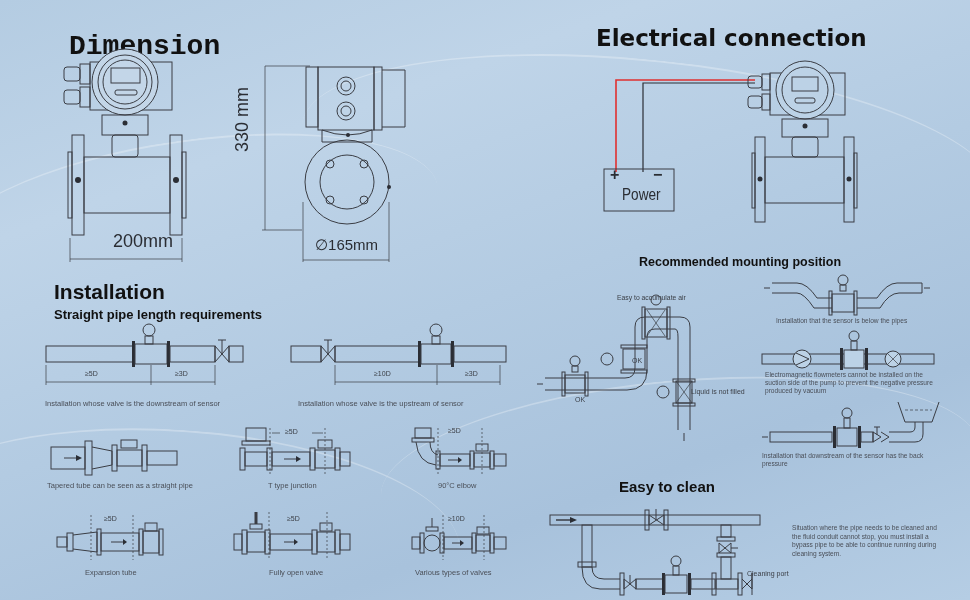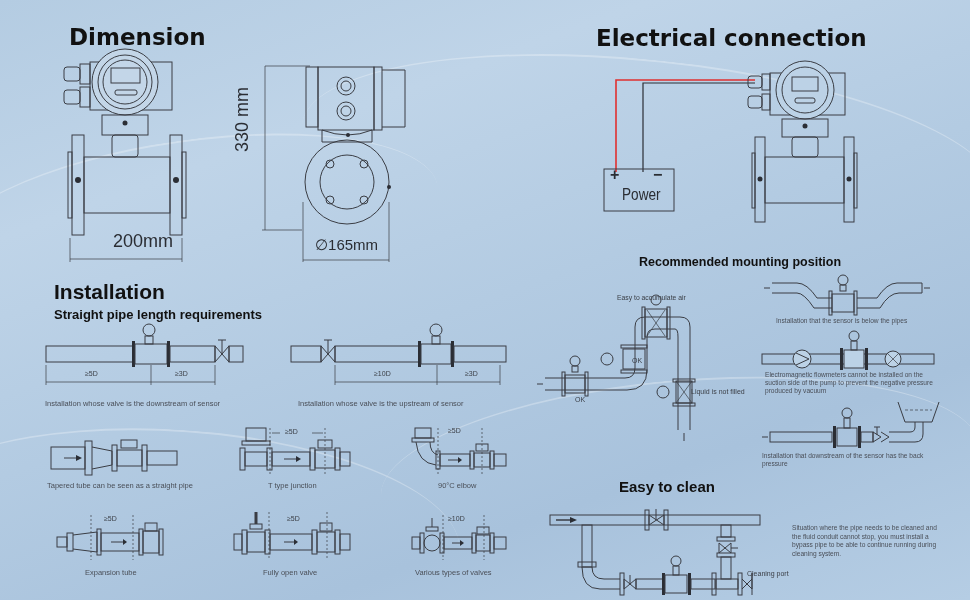--- a/index.html
+++ b/index.html
@@ -19,21 +19,21 @@
   .dimtxt{font-family:"Liberation Sans",sans-serif;color:#2a2d33;}
 </style>
 </head>
 <body>
 
 <div class="wave" style="left:-60px;top:140px;width:500px;height:160px;transform:rotate(-8deg);"></div>
 <div class="wave" style="left:300px;top:60px;width:700px;height:200px;transform:rotate(6deg);"></div>
 <div class="wave" style="left:380px;top:380px;width:600px;height:180px;transform:rotate(-5deg);"></div>
 <div class="wave" style="left:-100px;top:430px;width:560px;height:200px;transform:rotate(4deg);"></div>
 
-<div class="abs h1" style="left:69px;top:24px;font-size:23px;">Dimension</div>
+<div class="abs h1" style="left:69px;top:31px;font-size:28px;font-family:Liberation Mono, monospace;">Dimension</div>
 
 <svg style="left:60px;top:50px;" width="130" height="215">
 
   <rect class="ln" x="4" y="17" width="16" height="14" rx="3"></rect>
     <rect class="ln" x="20" y="14" width="10" height="20"></rect>
   <rect class="ln" x="4" y="40" width="16" height="14" rx="3"></rect>
     <rect class="ln" x="20" y="37" width="10" height="20"></rect>
   <rect class="ln" x="30" y="12" width="82" height="48"></rect>
   <circle class="ln" cx="65" cy="32" r="33" style="fill:#c3d6e8"></circle>
   <circle class="ln" cx="65" cy="32" r="27"></circle>
@@ -247,21 +247,21 @@
   <rect class="ln" x="85" y="22" width="18" height="20"></rect>
   <rect class="ln" x="103" y="20" width="5" height="24"></rect>
   <rect class="ln" x="108" y="24" width="10" height="16"></rect>
   <rect class="ln" x="88" y="13" width="12" height="8"></rect>
   <line class="ln" x1="52" y1="32" x2="62" y2="32"></line>
     <path class="fl" d="M62 29 L66 32 L62 35 Z"></path>
   <line class="th" x1="37" y1="2" x2="37" y2="50" stroke-dasharray="2,2"></line>
     <line class="th" x1="95" y1="2" x2="95" y2="50" stroke-dasharray="2,2"></line>
 </svg>
 <div class="abs lbl" style="left:287px;top:515px;">≥5D</div>
-<div class="abs cap" style="left:263px;top:568px;">Fully open valve</div>
+<div class="abs cap" style="left:269px;top:568px;">Fully open valve</div>
 
 <svg style="left:410px;top:515px;" width="100" height="45">
   <rect class="ln" x="2" y="22" width="8" height="12"></rect>
   <rect class="ln" x="10" y="18" width="4" height="20"></rect>
   <circle class="ln" cx="22" cy="28" r="8"></circle>
   <rect class="ln" x="30" y="18" width="4" height="20"></rect>
   <rect class="ln" x="16" y="12" width="12" height="4"></rect>
     <line class="ln" x1="22" y1="3" x2="22" y2="12"></line>
   <rect class="ln" x="34" y="22" width="28" height="12"></rect>
   <rect class="ln" x="62" y="18" width="4" height="20"></rect>

